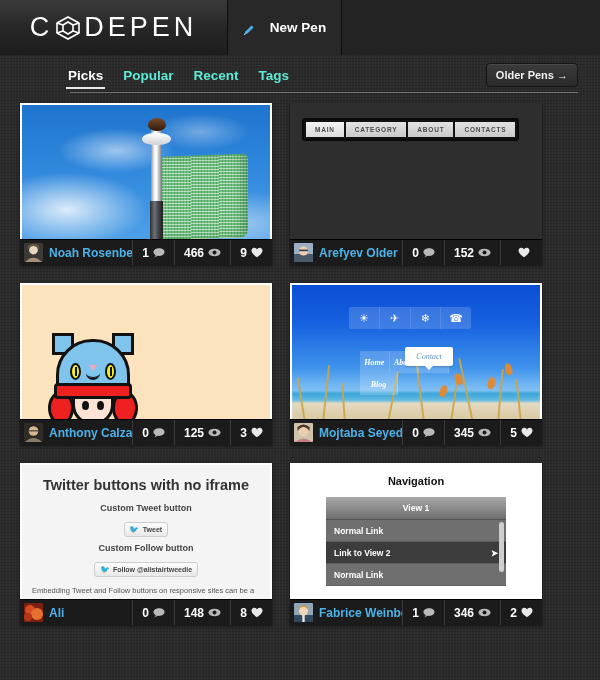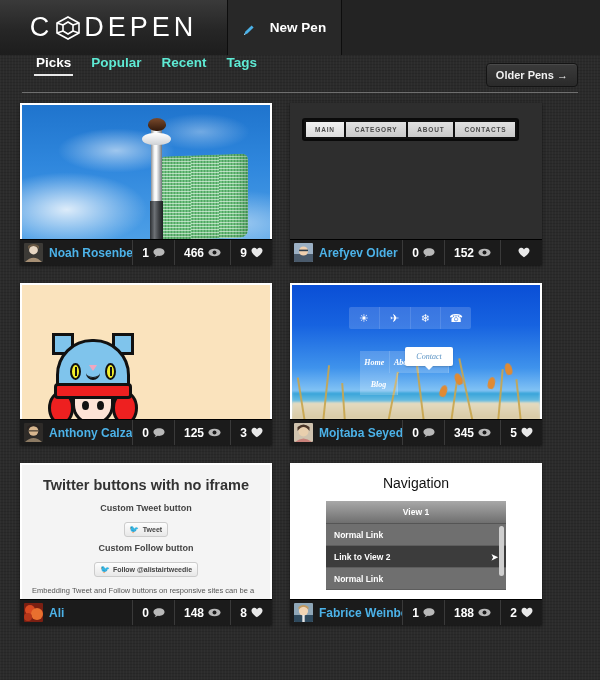--- a/index.html
+++ b/index.html
@@ -69,23 +69,24 @@
     font-size: 13.5px;
     font-weight: bold;
   }
   .pencil-icon { width: 12px; height: 12px; display: block; }
   .topbar-rest { flex: 1; background: #232323; }
 
   
   .navbar {
     position: relative;
     height: 38px;
-    padding: 0 36px;
-    display: flex;
-    align-items: flex-start;
+    padding: 0 20px;
+    display: flex;
+    align-items: flex-end;
+    margin-left: 48px;
   }
   .tabs { display: flex; align-items: flex-end; gap: 20px; padding-bottom: 5px; }
   .tab {
     font-size: 13.5px;
     font-weight: bold;
     color: #5eead4;
     cursor: pointer;
     position: relative;
     padding-bottom: 5px;
     text-decoration: none;
@@ -458,21 +459,21 @@
     font-size: 7px;
     color: #444;
     font-weight: bold;
     cursor: pointer;
   }
   .tw-bird { color: #55acee; font-size: 8px; }
   .tw-p { font-size: 7.5px; color: #555; margin-top: 9px; line-height: 1.45; text-align: left; padding: 0 2px; }
 
   
   .navdemo { position: absolute; inset: 0; background: #fff; padding-top: 10px; }
-  .navdemo-title { text-align: center; font-size: 14px; font-weight: normal; color: #111; margin-bottom: 10px; }
+  .navdemo-title { text-align: center; font-size: 11px; font-weight: bold; color: #111; margin-bottom: 10px; }
   .navdemo-box {
     margin: 0 auto;
     width: 180px;
     background: #6f6f6f;
     position: relative;
   }
   .navdemo-head {
     height: 23px;
     background: linear-gradient(to bottom, #a8a8a8, #6f6f6f);
     color: #fff;
@@ -881,21 +882,21 @@
       </div>
       <div class="stat">
         <span>1</span>
         <span class="icon">
           <svg viewBox="0 0 13 11" width="12" height="10">
               <path d="M6.5 0.4C3 0.4 0.4 2.2 0.4 4.5c0 1.4 1 2.6 2.5 3.4-.2.8-.8 1.6-1.4 2.2 1.3-.2 2.6-.8 3.5-1.5.5.1 1 .1 1.5.1 3.4 0 6.1-1.8 6.1-4.2S9.9.4 6.5.4z" fill="#b9b9b9"></path>
             </svg>
         </span>
       </div>
       <div class="stat">
-        <span>188</span>
+        <span>346</span>
         <span class="icon">
           <svg viewBox="0 0 14 9" width="13" height="9">
               <ellipse cx="7" cy="4.5" rx="6.5" ry="4" fill="#b9b9b9"></ellipse>
               <circle cx="7" cy="4.5" r="2.1" fill="#1b1b1b"></circle>
             </svg>
         </span>
       </div>
       <div class="stat">
         <span>2</span>
         <span class="icon">

